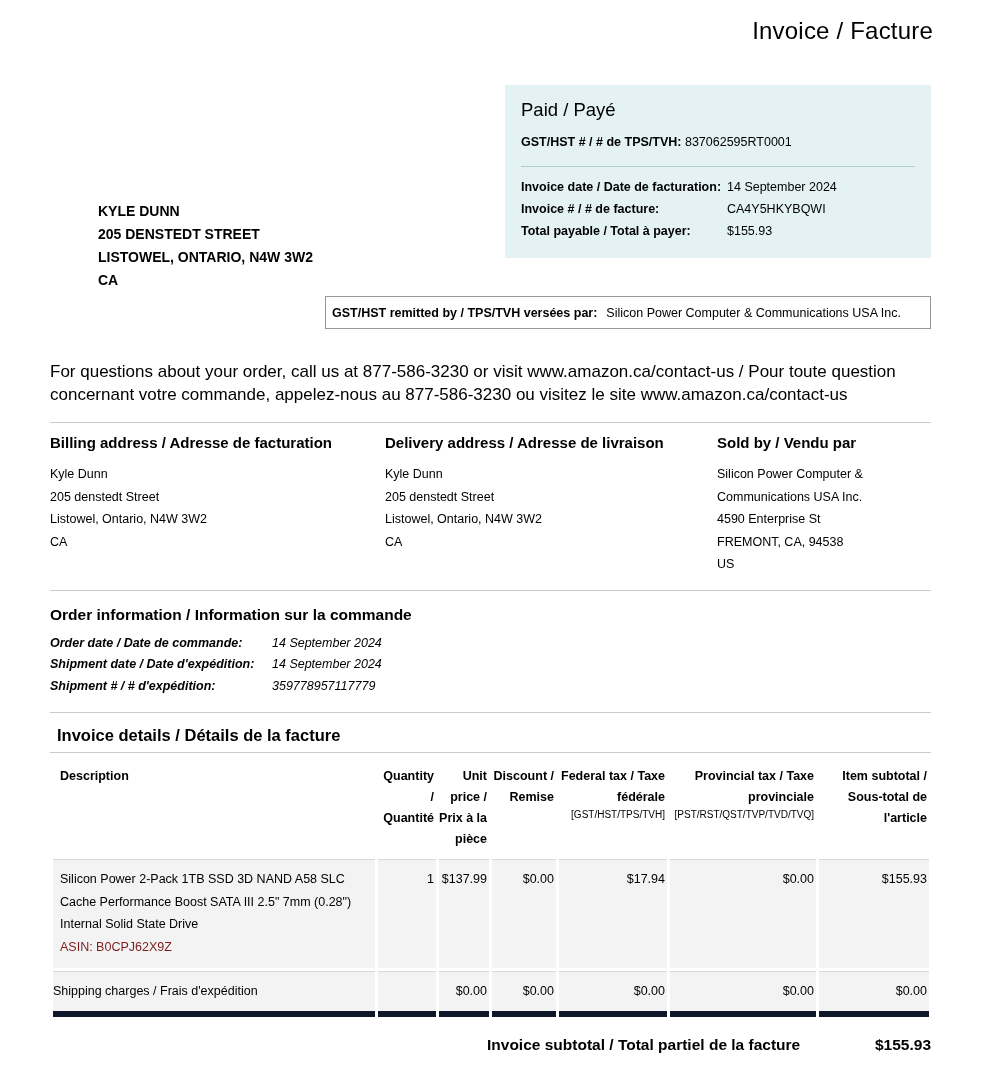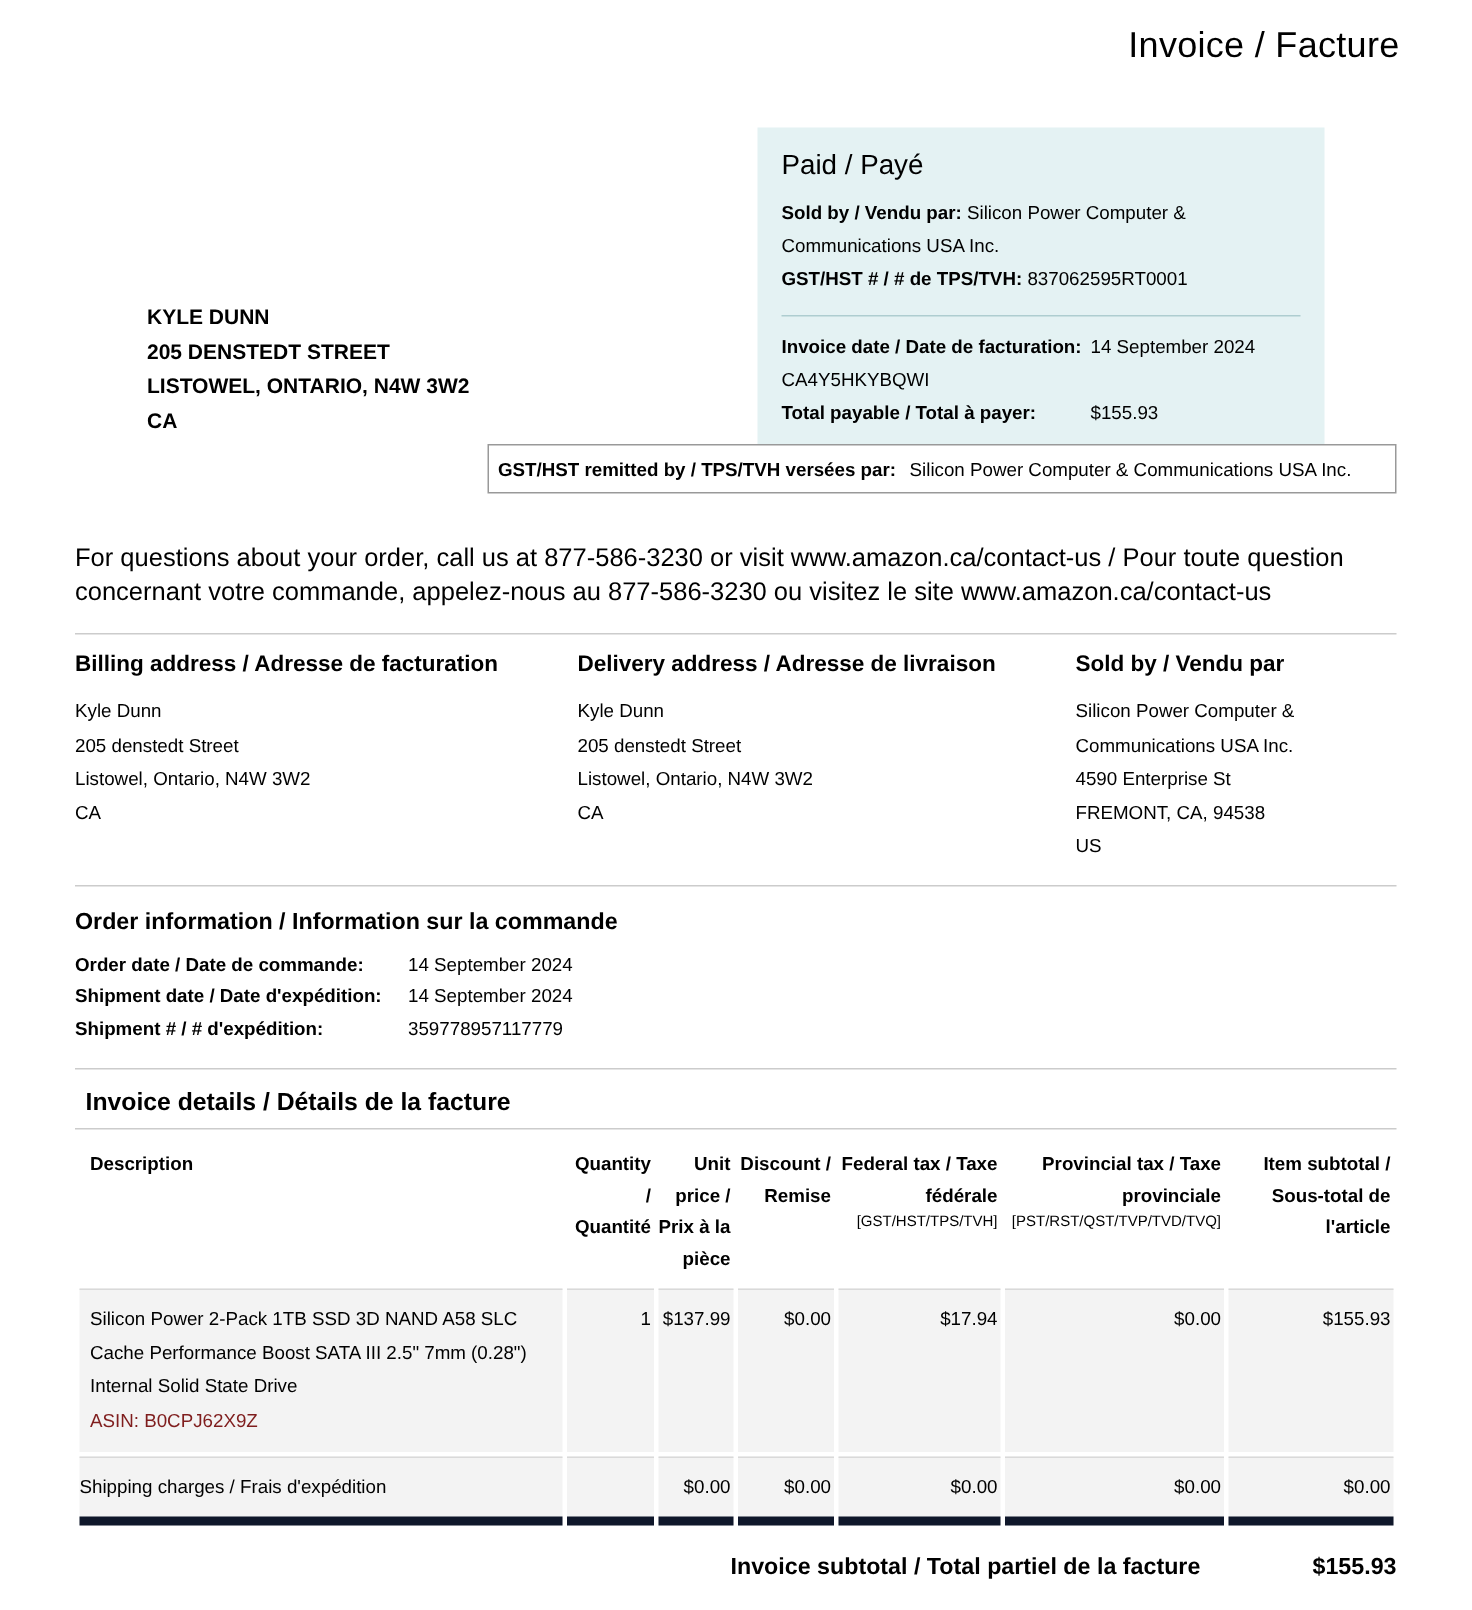--- a/index.html
+++ b/index.html
@@ -10,21 +10,21 @@
   
   .doc-title {
     position: absolute; top: 17px; right: 48px;
     font-size: 24px; font-weight: 400; letter-spacing: 0.2px;
   }
   .cust-address {
     position: absolute; left: 98px; top: 200px;
     font-size: 14px; font-weight: bold; line-height: 23px;
   }
   .paid-box {
-    position: absolute; left: 505px; top: 85px; width: 378px;
+    position: absolute; left: 505px; top: 85px; width: 426px;
     background: #e4f2f3; padding: 10px 16px 16px 16px;
   }
   .paid-title { font-size: 18.5px; font-weight: 400; margin: 4px 0 10px 0; }
   .pb-line { font-size: 12.5px; line-height: 22px; }
   .pb-line b { font-weight: bold; }
   .pb-divider { border: none; border-top: 1px solid #aecdd0; margin: 13px 0 9px 0; }
   .pb-row { display: flex; font-size: 12.5px; line-height: 22px; }
   .pb-label { width: 206px; font-weight: bold; flex: none; }
   .remit-box {
     position: absolute; left: 325px; top: 296px; width: 606px; height: 33px;
@@ -45,21 +45,21 @@
 
   .addr-row { display: flex; margin: 11px 50px 0 50px; width: 881px; }
   .addr-col-1 { width: 335px; flex: none; }
   .addr-col-2 { width: 332px; flex: none; }
   .addr-col-3 { width: 214px; flex: none; }
   .addr-heading { font-size: 15px; font-weight: bold; margin: 0 0 12px 0; }
   .addr-line { font-size: 12.5px; line-height: 22.5px; }
 
   .order-heading { margin: 15px 50px 0 50px; font-size: 15.5px; font-weight: bold; }
   .oi-rows { margin: 9px 50px 0 50px; }
-  .oi-row { display: flex; font-size: 12.5px; line-height: 21.5px; }
+  .oi-row { display: flex; font-size: 12.5px; line-height: 21.5px; font-style: italic; }
   .oi-label { width: 222px; font-weight: bold; flex: none; }
 
   .inv-heading { margin: 13px 50px 0 57px; font-size: 16.5px; font-weight: bold; }
 
   table.inv-table {
     margin-left: 50px; width: 881px;
     border-collapse: separate; border-spacing: 3px 3px;
     table-layout: fixed;
   }
   .inv-table th {
@@ -92,28 +92,28 @@
 
   <div class="cust-address">
     <div>KYLE DUNN</div>
     <div>205 DENSTEDT STREET</div>
     <div>LISTOWEL, ONTARIO, N4W 3W2</div>
     <div>CA</div>
   </div>
 
   <div class="paid-box">
     <div class="paid-title">Paid / Payé</div>
-    <div class="pb-line"><b>Sold by / Vendu par:</b> <span>Silicon Power Computer &amp; Communications USA Inc.</span></div>
     <div class="pb-line"><b>GST/HST # / # de TPS/TVH:</b> <span>837062595RT0001</span></div>
     <hr class="pb-divider">
     <div class="pb-row">
       <span class="pb-label">Invoice date / Date de facturation:</span>
       <span>14 September 2024</span>
     </div>
     <div class="pb-row">
+      <span class="pb-label">Invoice # / # de facture:</span>
       <span>CA4Y5HKYBQWI</span>
     </div>
     <div class="pb-row">
       <span class="pb-label">Total payable / Total à payer:</span>
       <span>$155.93</span>
     </div>
   </div>
 
   <div class="remit-box">
     <b>GST/HST remitted by / TPS/TVH versées par:</b>

